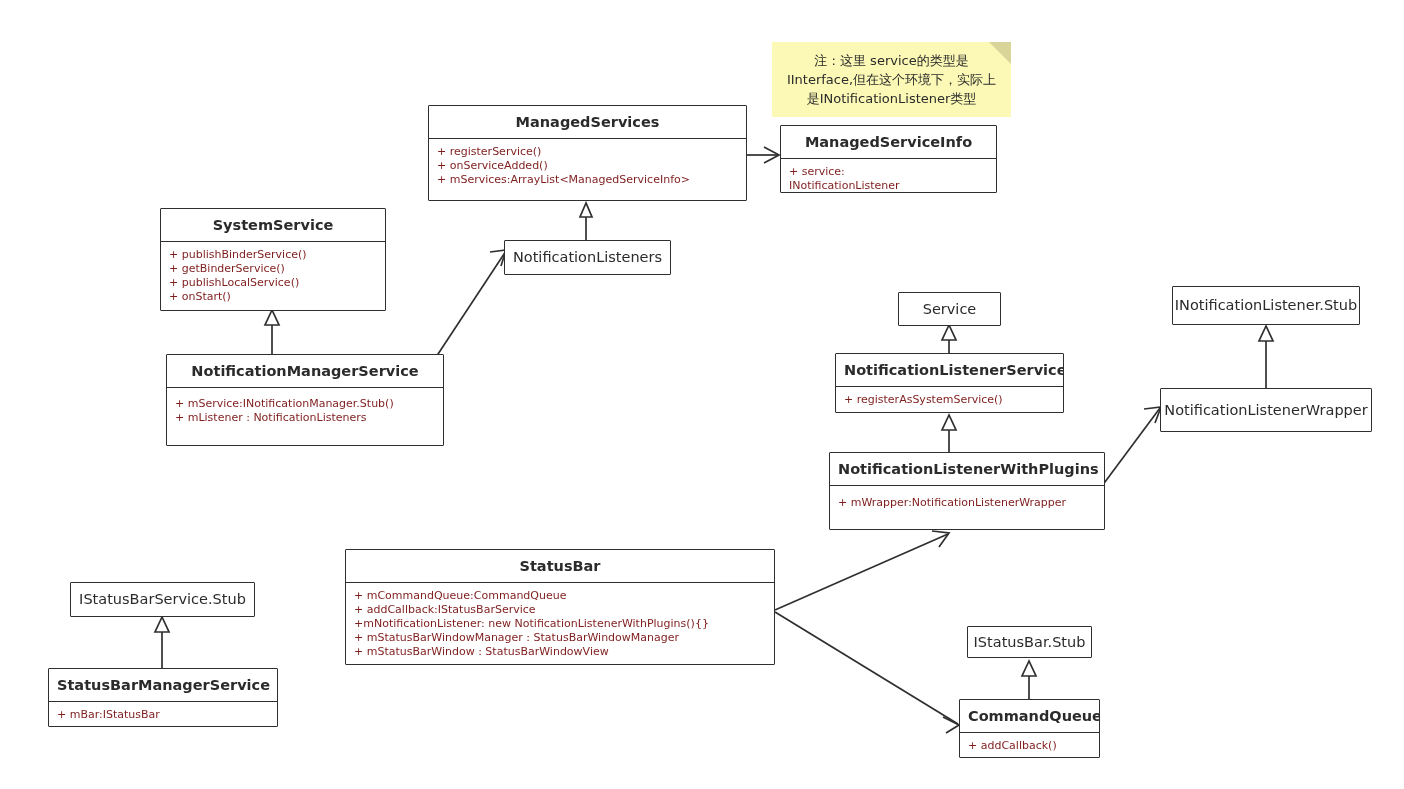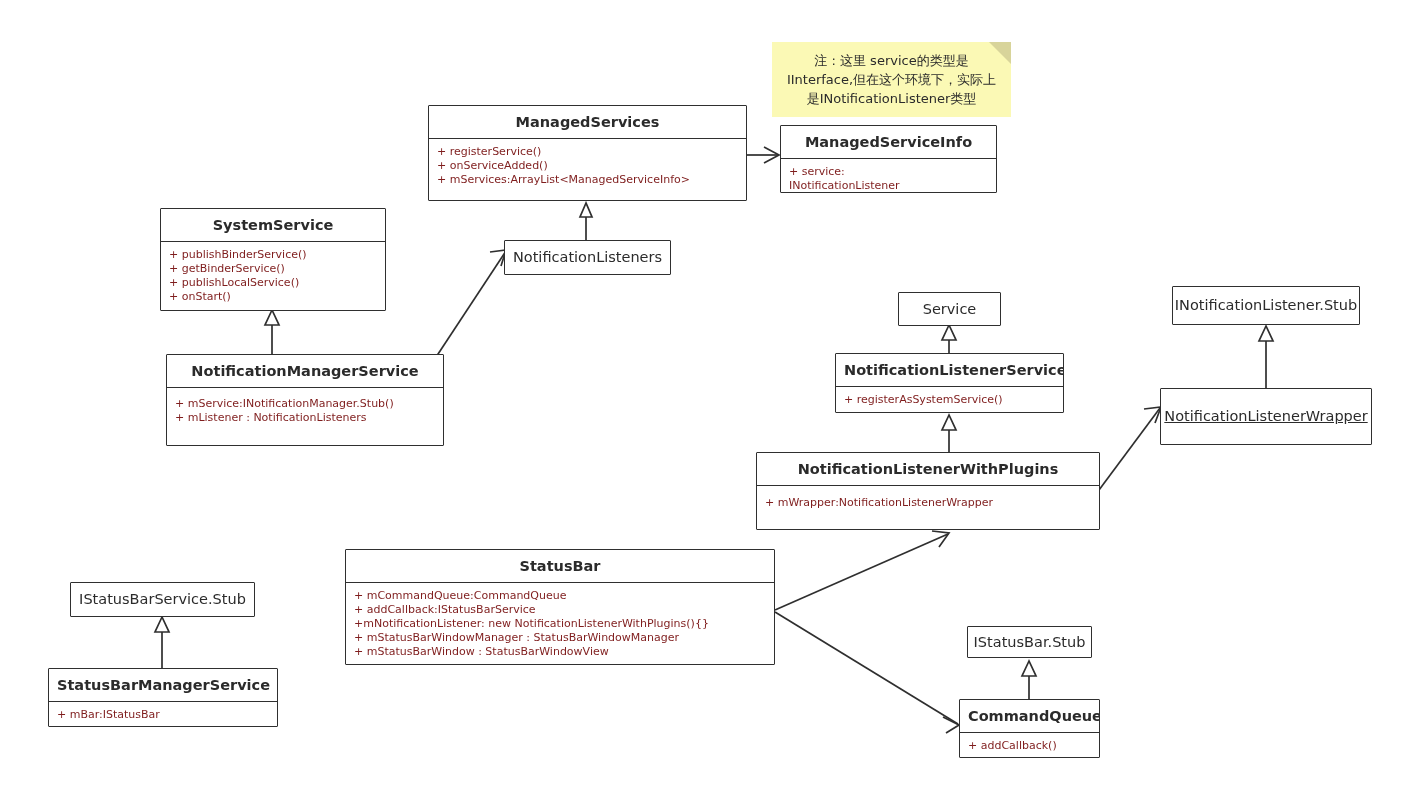--- a/index.html
+++ b/index.html
@@ -200,25 +200,25 @@
     <div class="uml-title" style="padding:0;">INotificationListener.Stub</div>
   </div>
 
   <div class="uml-box has-members" style="left:835px; top:353px; width:229px; height:60px;">
     <div class="uml-title">NotificationListenerService</div>
     <div class="uml-members">
       <div>+ registerAsSystemService()</div>
     </div>
   </div>
 
-  <div class="uml-box uml-plain" style="left:1160px; top:388px; width:212px; height:57px; display:flex; align-items:center; justify-content:center;text-decoration:underline;">
+  <div class="uml-box uml-plain" style="left:1160px; top:388px; width:212px; height:44px; display:flex; align-items:center; justify-content:center;">
     <div class="uml-title" style="padding:0;">NotificationListenerWrapper</div>
   </div>
 
-  <div class="uml-box has-members" style="left:756px; top:452px; width:344px; height:78px;">
+  <div class="uml-box has-members" style="left:829px; top:452px; width:276px; height:78px;">
     <div class="uml-title">NotificationListenerWithPlugins</div>
     <div class="uml-members" style="padding-top:10px;">
       <div>+ mWrapper:NotificationListenerWrapper</div>
     </div>
   </div>
 
   <div class="uml-box has-members" style="left:345px; top:549px; width:430px; height:116px;">
     <div class="uml-title">StatusBar</div>
     <div class="uml-members">
       <div>+ mCommandQueue:CommandQueue</div>

